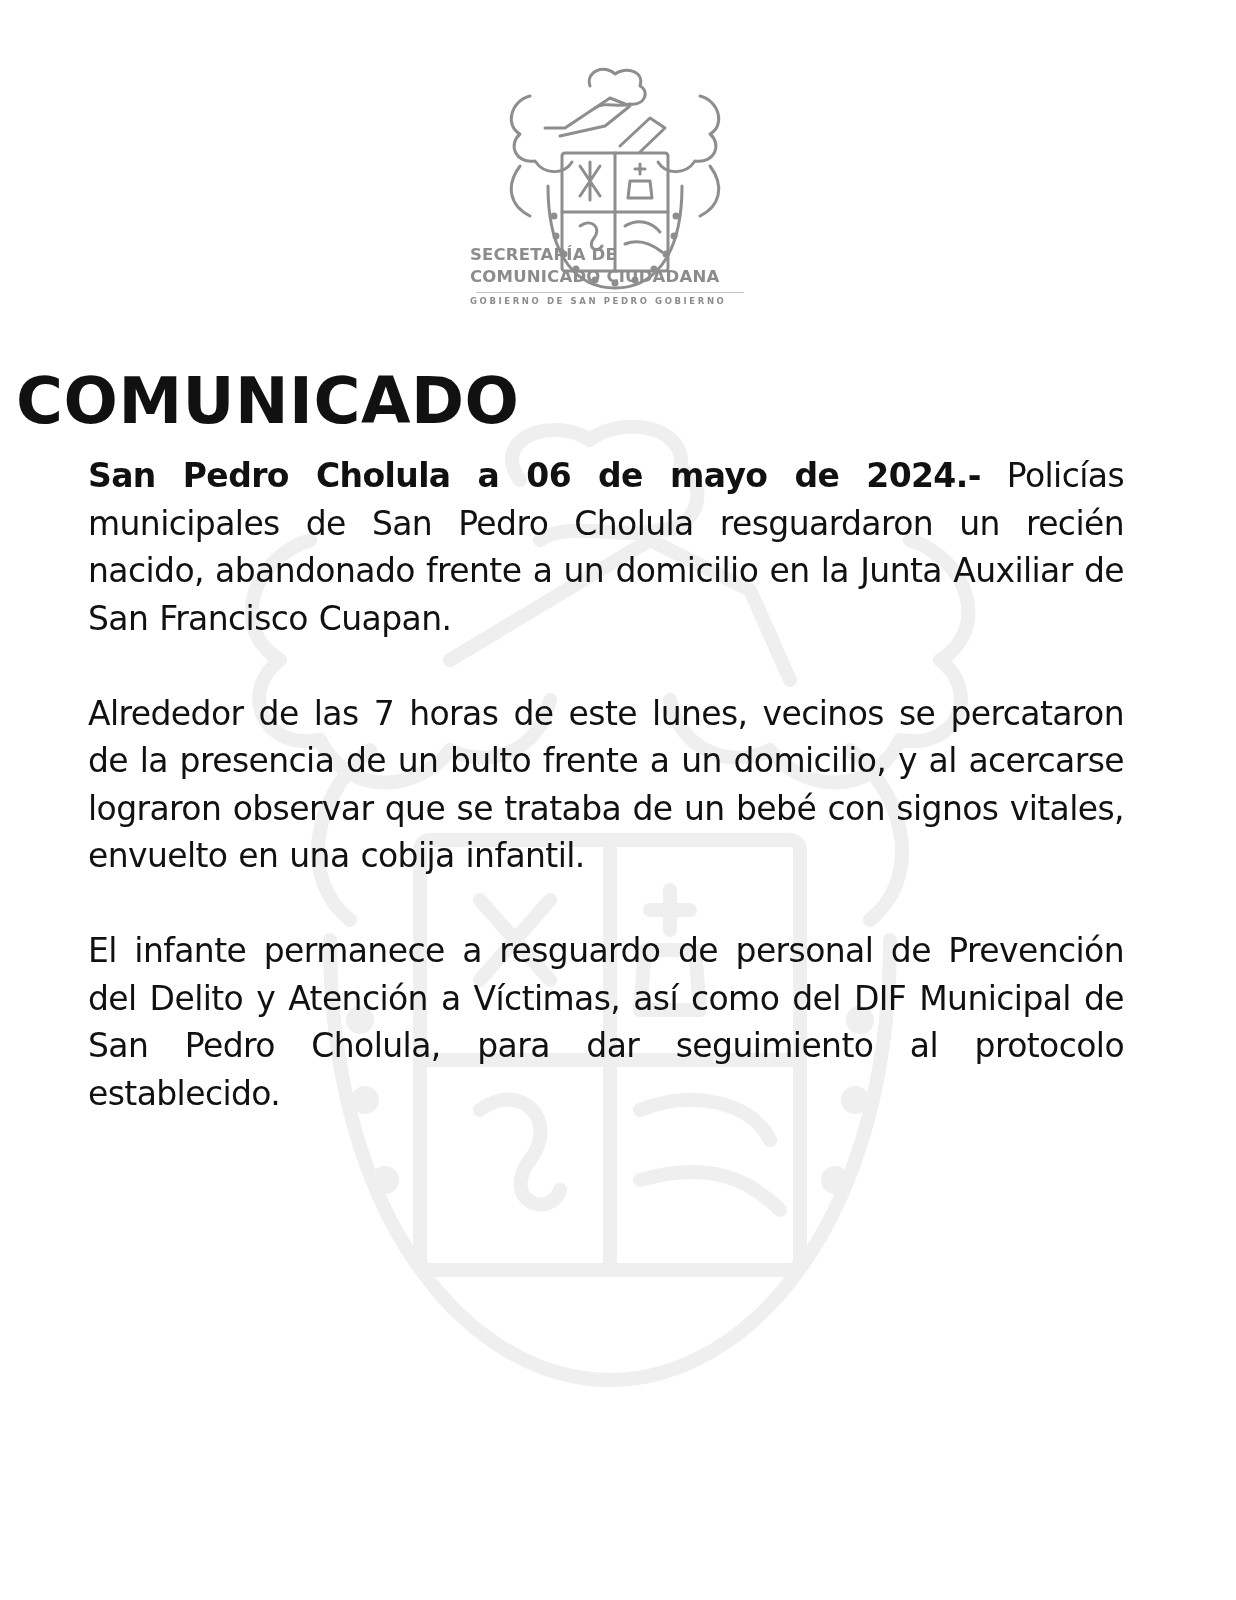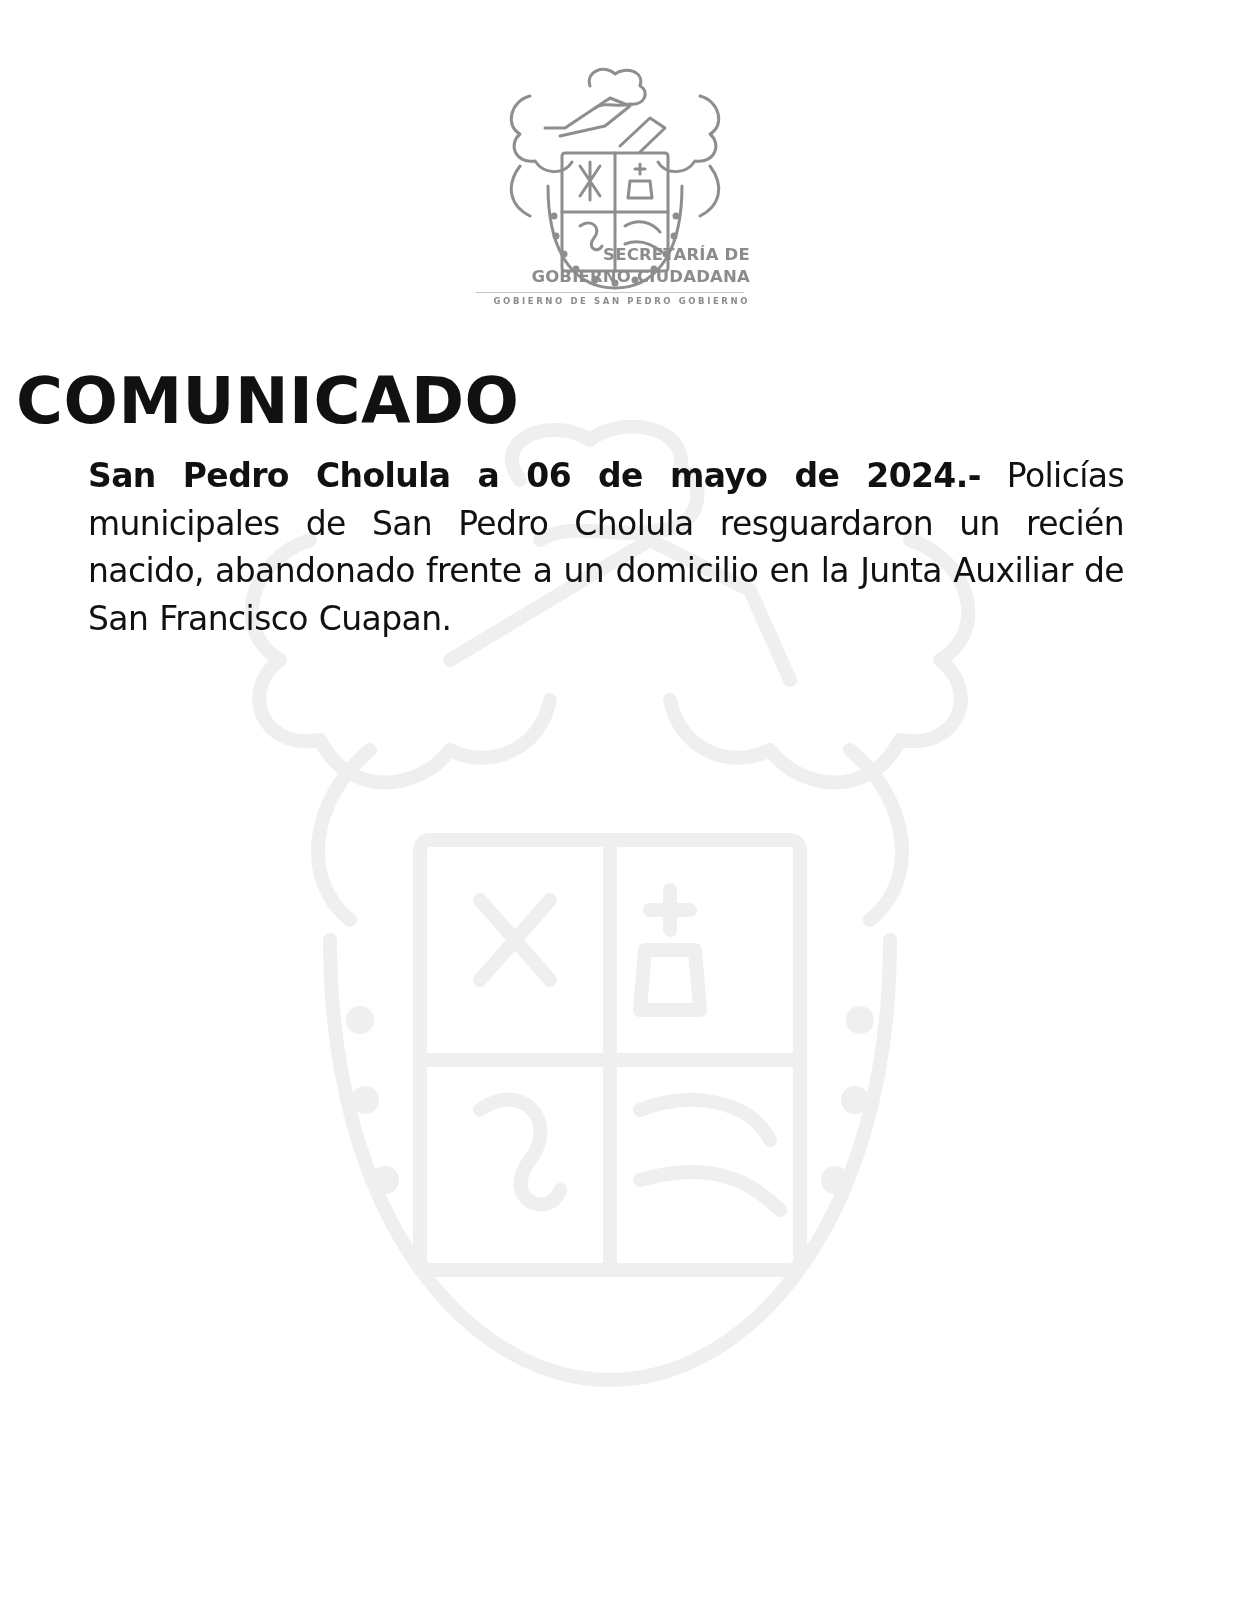--- a/index.html
+++ b/index.html
@@ -1,19 +1,19 @@
 <!DOCTYPE html>
 <html><head>
 <meta charset="utf-8">
 <style>
   html,body{margin:0;padding:0;background:#ffffff;}
   body{width:1236px;height:1600px;position:relative;overflow:hidden;font-family:"DejaVu Sans","Liberation Sans",sans-serif;color:#111;}
   .watermark{position:absolute;left:190px;top:420px;width:840px;height:980px;}
   .logo{position:absolute;left:490px;top:66px;width:250px;height:240px;}
-  .logo-text{position:absolute;left:470px;top:244px;width:280px;text-align:right;color:#8c8c8c;}
+  .logo-text{position:absolute;left:470px;top:244px;width:280px;text-align:left;color:#8c8c8c;}
   .lt1,.lt2{font-family:"DejaVu Sans",sans-serif;font-weight:bold;font-size:16.5px;line-height:22px;letter-spacing:0.2px;}
   .rule{height:1px;background:#c4c4c4;margin:4px 6px 3px 6px;}
   .lt3{font-size:8.5px;letter-spacing:2.6px;font-weight:bold;color:#8c8c8c;}
   .title{position:absolute;left:16px;width:1236px;top:364px;text-align:left;font-family:"DejaVu Sans",sans-serif;font-weight:bold;font-size:64px;letter-spacing:0.5px;color:#111;}
   .body{position:absolute;left:88px;top:452px;width:1036px;font-family:"DejaVu Sans",sans-serif;font-size:33px;line-height:47.5px;text-align:justify;text-align-last:left;color:#111;letter-spacing:-0.6px;word-spacing:1px;}
   .body p{margin:0 0 47.5px 0;}
   .body b{font-weight:bold;margin-top:46px;}
 </style>
 </head>
 <body>
@@ -65,22 +65,24 @@
   <circle cx="184" cy="170" r="2" fill="#8e8e8e"></circle>
   <circle cx="176" cy="188" r="2" fill="#8e8e8e"></circle>
   <circle cx="164" cy="203" r="2" fill="#8e8e8e"></circle>
   <circle cx="105" cy="214" r="2" fill="#8e8e8e"></circle>
   <circle cx="125" cy="217" r="2" fill="#8e8e8e"></circle>
   <circle cx="145" cy="214" r="2" fill="#8e8e8e"></circle>
 </svg>
 
 <div class="logo-text">
   <div class="lt1">SECRETARÍA DE</div>
-  <div class="lt2">GOBIERNO CIUDADANA</div>
+  <div class="lt2">COMUNICADO CIUDADANA</div>
   <div class="rule"></div>
   <div class="lt3">GOBIERNO DE SAN PEDRO GOBIERNO</div>
 </div>
 
 <div class="title">COMUNICADO</div>
 
 <div class="body">
   <p><b>San Pedro Cholula a 06 de mayo de 2024.-</b><span> Policías municipales de San Pedro Cholula resguardaron un recién nacido, abandonado frente a un domicilio en la Junta Auxiliar de San Francisco Cuapan.</span></p>
+  <p>Alrededor de las 7 horas de este lunes, vecinos se percataron de la presencia de un bulto frente a un domicilio, y al acercarse lograron observar que se trataba de un bebé con signos vitales, envuelto en una cobija infantil.</p>
+  <p>El infante permanece a resguardo de personal de Prevención del Delito y Atención a Víctimas, así como del DIF Municipal de San Pedro Cholula, para dar seguimiento al protocolo establecido.</p>
 </div>
 
 </body></html>

